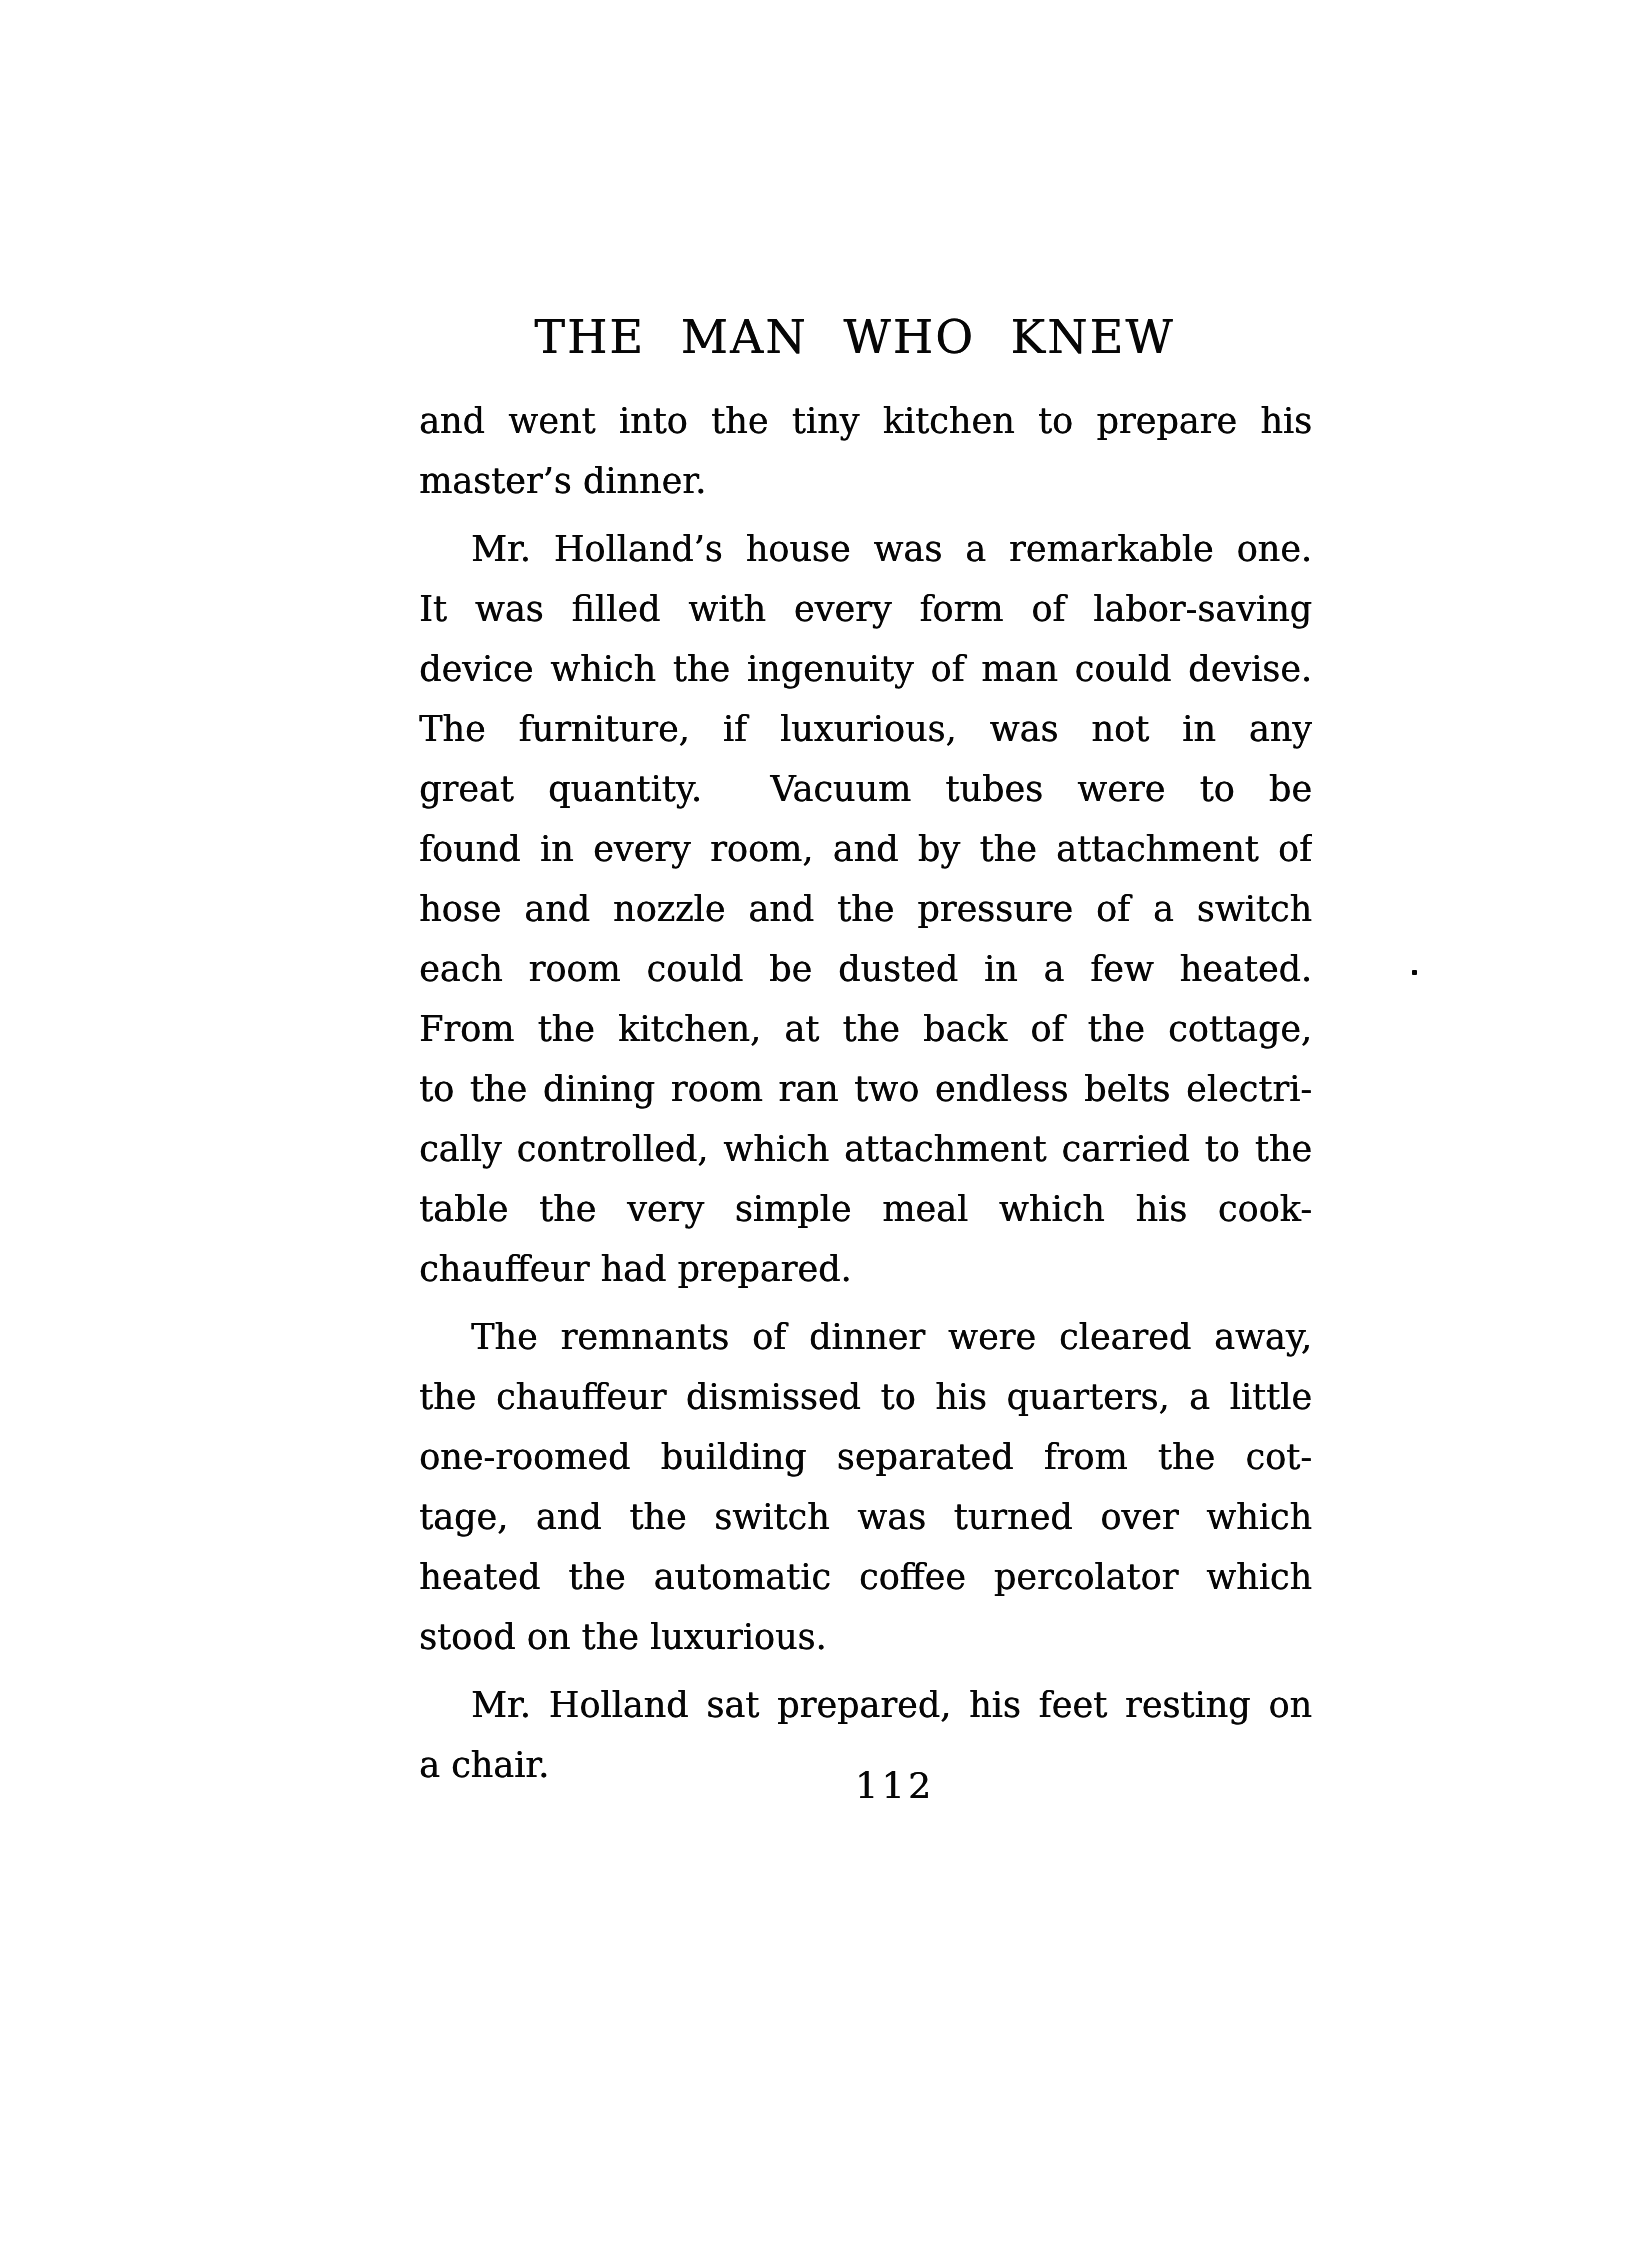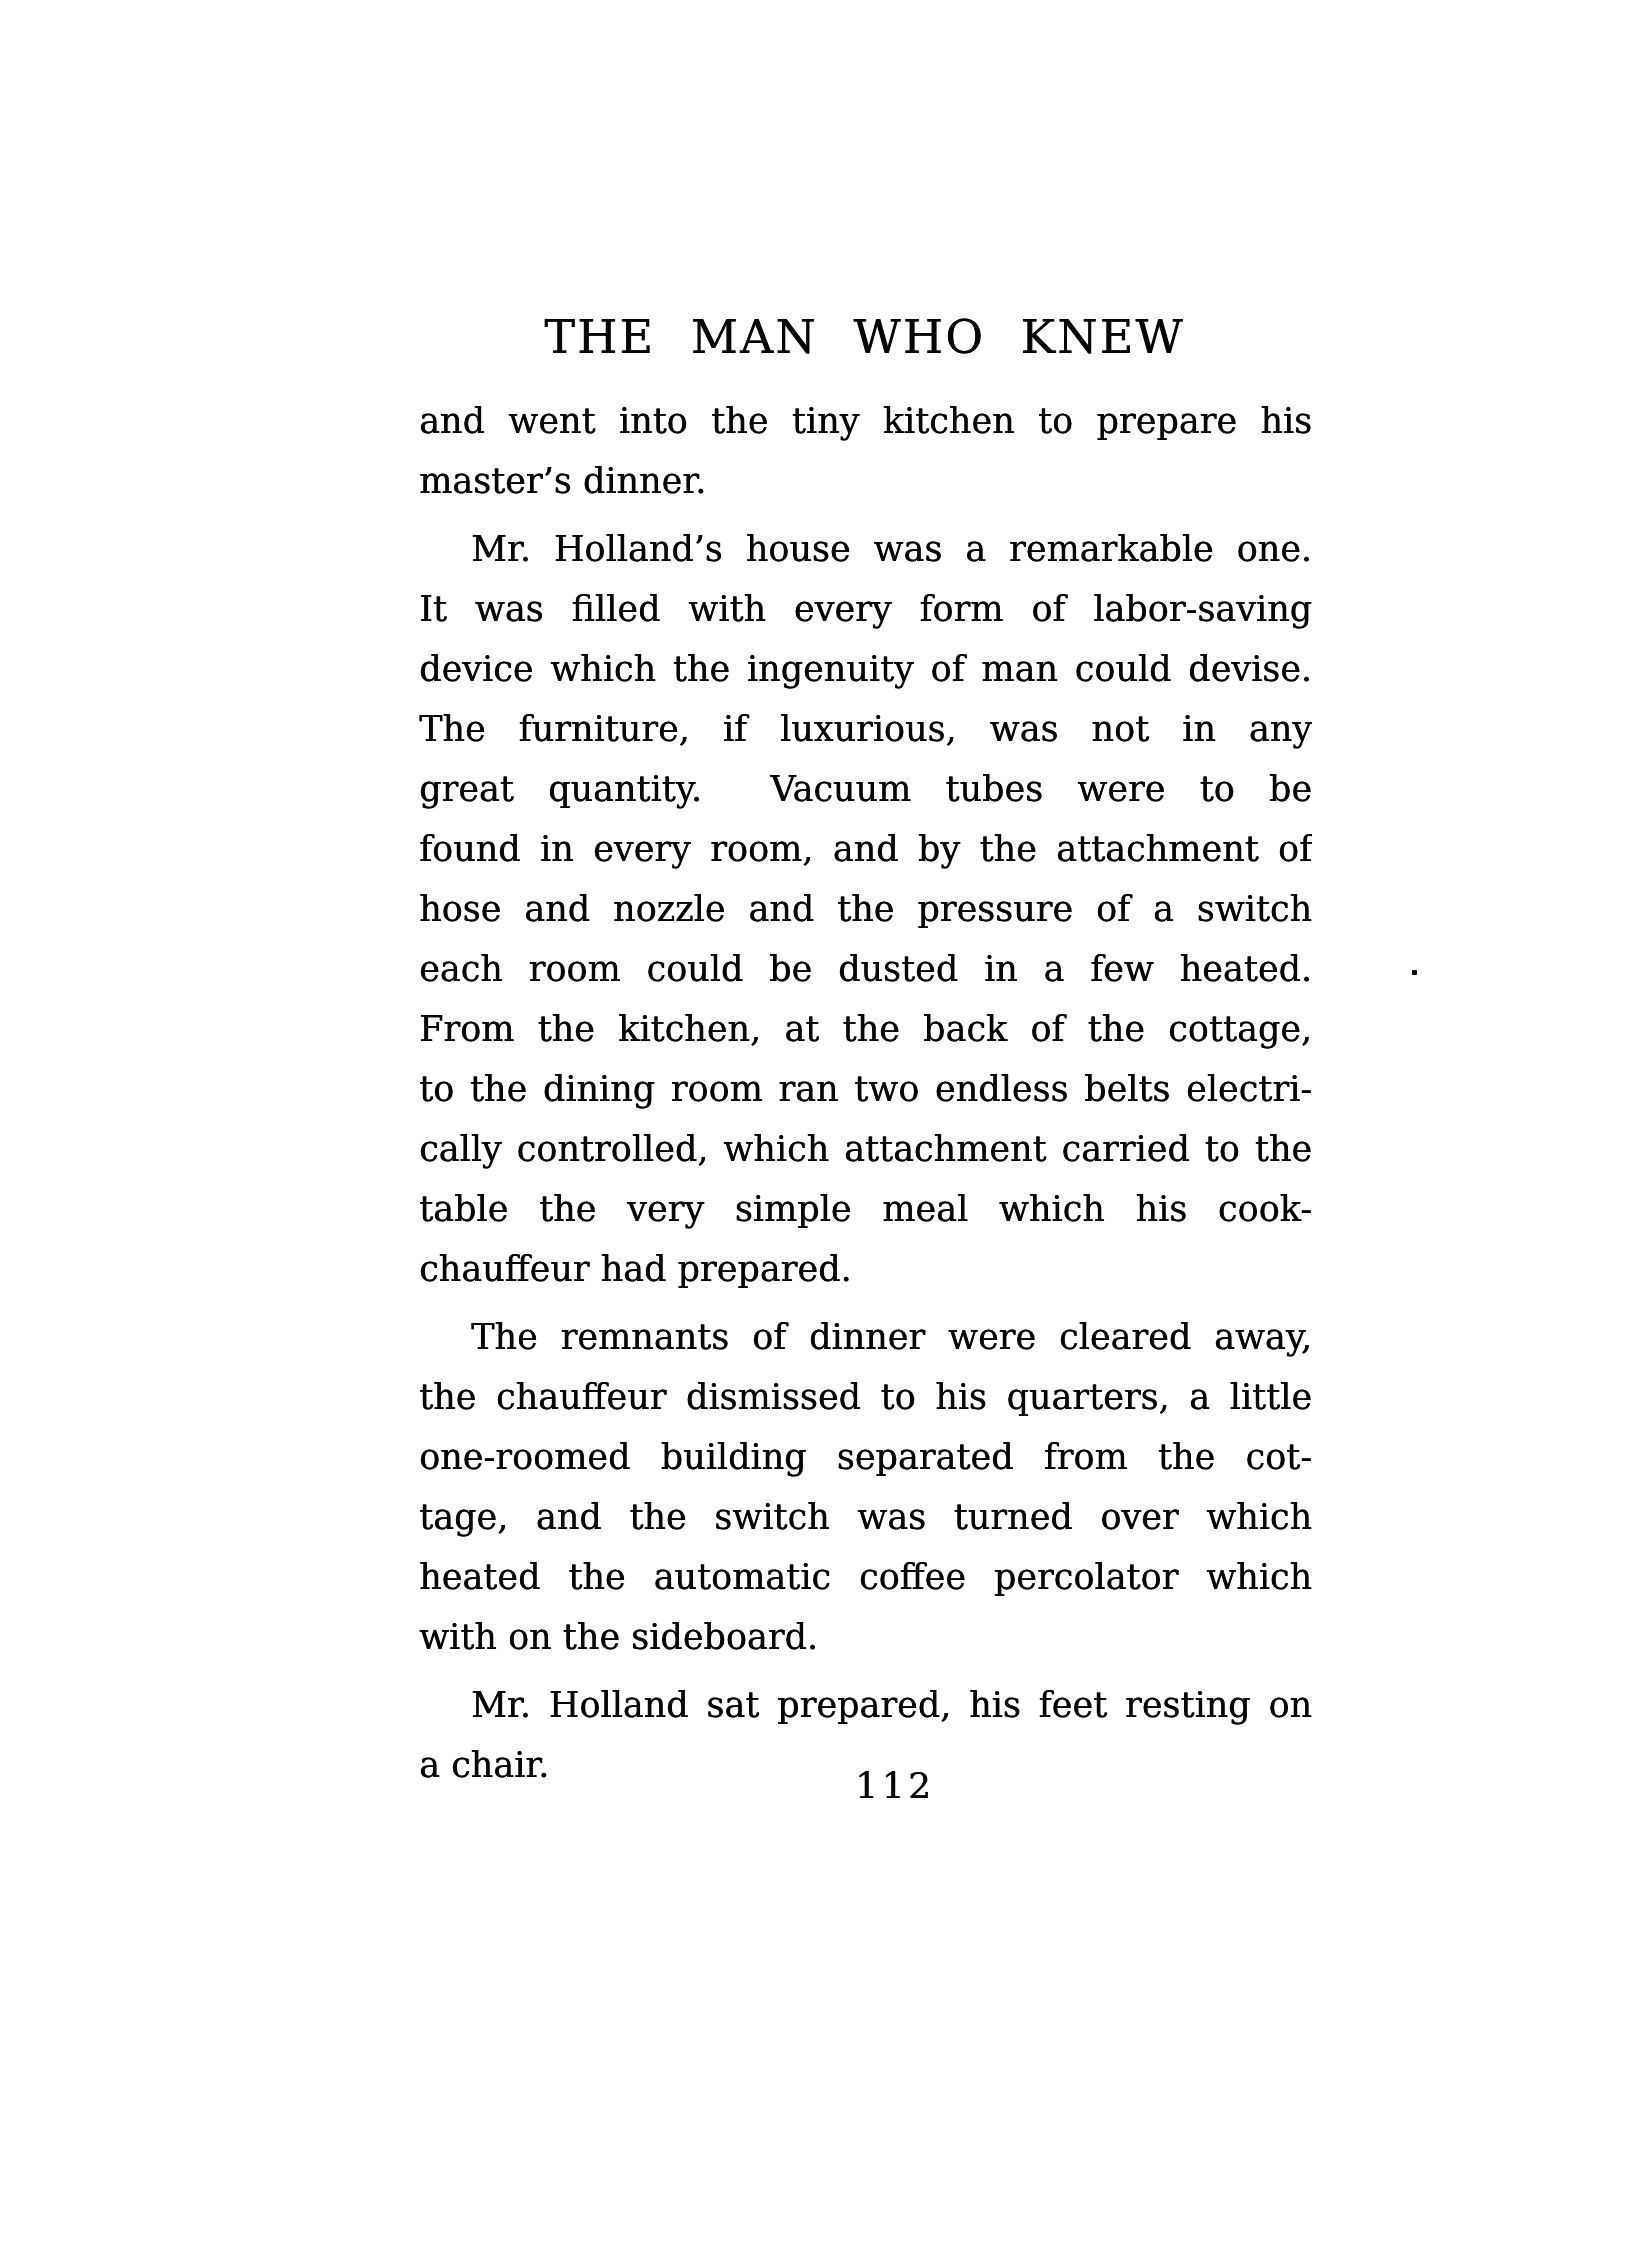--- a/index.html
+++ b/index.html
@@ -16,21 +16,21 @@
     height: 2263px;
     background: #ffffff;
     color: #060606;
     font-family: "DejaVu Serif", serif;
     text-shadow: 0.4px 0 0 currentColor; 
   }
   
   .head {
     position: absolute;
     top: 314px;
-    left: 410px;
+    left: 400px;
     width: 909px;
     margin: 0;
     font-size: 46px;
     font-weight: normal;
     line-height: 1;
     text-align: center;
     letter-spacing: 2.2px;
     word-spacing: 18.7px;
     white-space: nowrap;
   }
@@ -120,21 +120,21 @@
       <div class="ln j">table the very simple meal which his cook-</div>
       <div class="ln end">chauffeur had prepared.</div>
     </div>
 
     <div class="para">
       <div class="ln j ind">The remnants of dinner were cleared away,</div>
       <div class="ln j">the chauffeur dismissed to his quarters, a little</div>
       <div class="ln j">one-roomed building separated from the cot-</div>
       <div class="ln j">tage, and the switch was turned over which</div>
       <div class="ln j">heated the automatic coffee percolator which</div>
-      <div class="ln end">with on the sideboard.</div>
+      <div class="ln end">stood on the luxurious.</div>
     </div>
 
     <div class="para">
       <div class="ln j ind">Mr. Holland sat prepared, his feet resting on</div>
       <div class="ln end">a chair.</div>
     </div>
 
   </div>
 
   <div class="folio">112</div>

